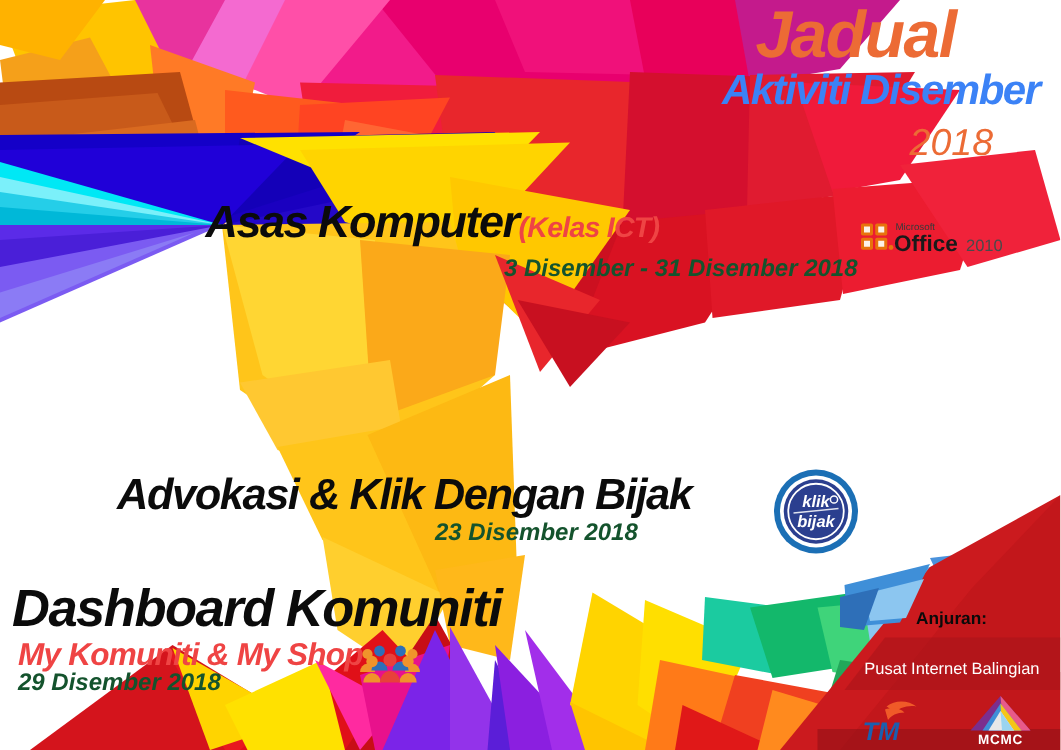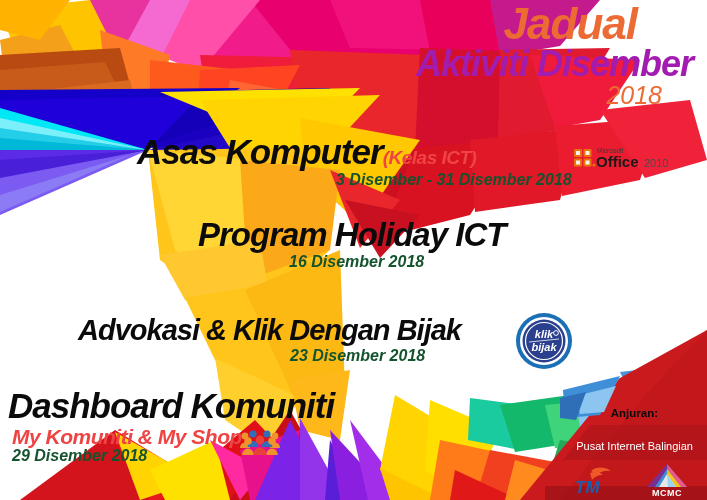--- a/index.html
+++ b/index.html
@@ -41,24 +41,24 @@
     font-style: italic;
     color: #EC6B35;
     letter-spacing: -1px;
     white-space: nowrap;
     line-height: 1;
   }
   .title-aktiviti {
     position: absolute;
     right: 14px;
     top: 46px;
-    font-size: 36px;
-    font-weight: bold;
-    font-style: italic;
-    color: #a21caf;
+    font-size: 28px;
+    font-weight: bold;
+    font-style: italic;
+    color: #3b82f6;
     letter-spacing: -1px;
     white-space: nowrap;
     line-height: 1;
   }
   .title-year {
     position: absolute;
     right: 45px;
     top: 83px;
     font-size: 25px;
     font-weight: normal;
@@ -93,21 +93,21 @@
     font-weight: bold;
     font-style: italic;
     color: #14532d;
     font-size: 16px;
     line-height: 1;
     white-space: nowrap;
   }
 
   
   .p1 { left: 137px; top: 134px; }
-  .p1 .prog-name { font-size: 35px; }
+  .p1 .prog-name { font-size: 30px; }
   .p1 .prog-sub  { vertical-align: baseline; }
   .p1 .prog-date { position: absolute; left: 199px; top: 38px; }
 
   
   .p2 { left: 198px; top: 218px; }
   .p2 .prog-name { font-size: 33px; }
   .p2 .prog-date { position: absolute; left: 91px; top: 36px; }
 
   
   .p3 { left: 78px; top: 316px; }
@@ -335,24 +335,20 @@
       <rect x="3" y="9" width="4" height="4" fill="#ffffff" opacity="0.9"></rect>
       <rect x="12.5" y="9" width="4" height="4" fill="#ffffff" opacity="0.9"></rect>
       <rect x="3" y="18.5" width="4" height="4" fill="#ffffff" opacity="0.9"></rect>
       <rect x="12.5" y="18.5" width="4" height="4" fill="#ffffff" opacity="0.9"></rect>
       <circle cx="21" cy="23" r="1.6" fill="#E8730C"></circle>
       <text x="24" y="11" font-family="'Liberation Sans', sans-serif" font-size="6.5" fill="#3a3a3a">Microsoft</text>
       <text x="23" y="25" font-family="'Liberation Sans', sans-serif" font-size="15" font-weight="bold" fill="#1a1a1a">Office</text>
       <text x="71" y="25" font-family="'Liberation Sans', sans-serif" font-size="11" fill="#4a4a4a">2010</text>
     </svg>
 
-    <div class="prog p2">
-      <span class="prog-name">Program Holiday ICT</span>
-      <div class="prog-date">16 Disember 2018</div>
-    </div>
 
     <div class="prog p3">
       <span class="prog-name">Advokasi &amp; Klik Dengan Bijak</span>
       <div class="prog-date">23 Disember 2018</div>
     </div>
 
     <svg class="klik-logo" viewBox="0 0 58 58">
       <circle cx="29" cy="29" r="28" fill="#1B6FB5"></circle>
       <circle cx="29" cy="29" r="24" fill="#ffffff"></circle>
       <circle cx="29" cy="29" r="21.5" fill="#2B3F8F"></circle>

